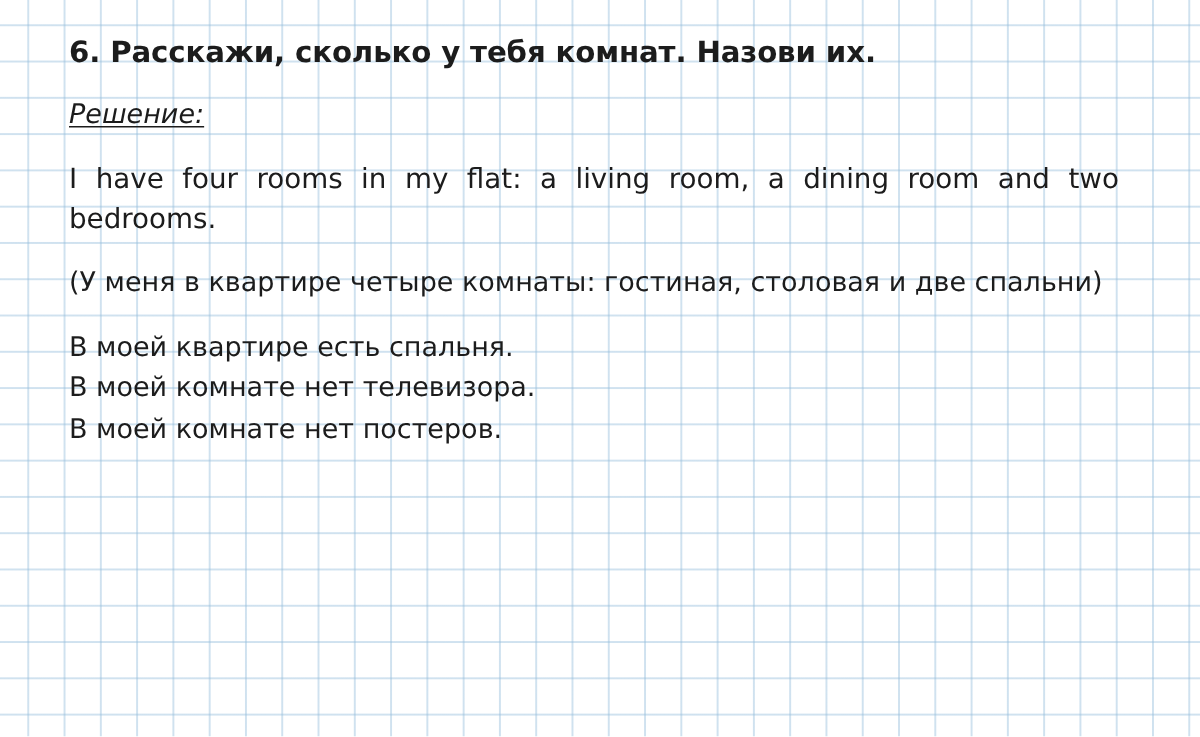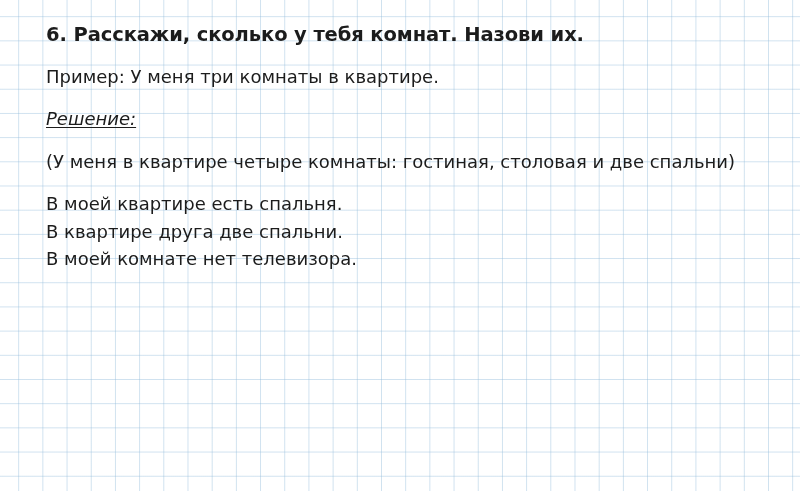--- a/index.html
+++ b/index.html
@@ -83,30 +83,30 @@
   }
 </style>
 </head>
 <body>
 
 <div class="page">
   <div class="content">
 
     <div class="task-title">6. Расскажи, сколько у тебя комнат. Назови их.</div>
 
-    <div class="para">Пример: У меня три комнаты в квартире.</div>
 
     <div class="label-underline">
       <span class="u">Решение:</span>
     </div>
 
+    <div class="answer-en">I have four rooms in my flat: a living room, a dining room and two bedrooms.</div>
 
     <div class="answer-ru">(У меня в квартире четыре комнаты: гостиная, столовая и две спальни)</div>
 
 
     <div class="trans-block">
       <div class="trans-line">В моей квартире есть спальня.</div>
-      <div class="trans-line">В квартире друга две спальни.</div>
       <div class="trans-line">В моей комнате нет телевизора.</div>
+      <div class="trans-line">В моей комнате нет постеров.</div>
     </div>
 
   </div>
 </div>
 
 </body></html>

